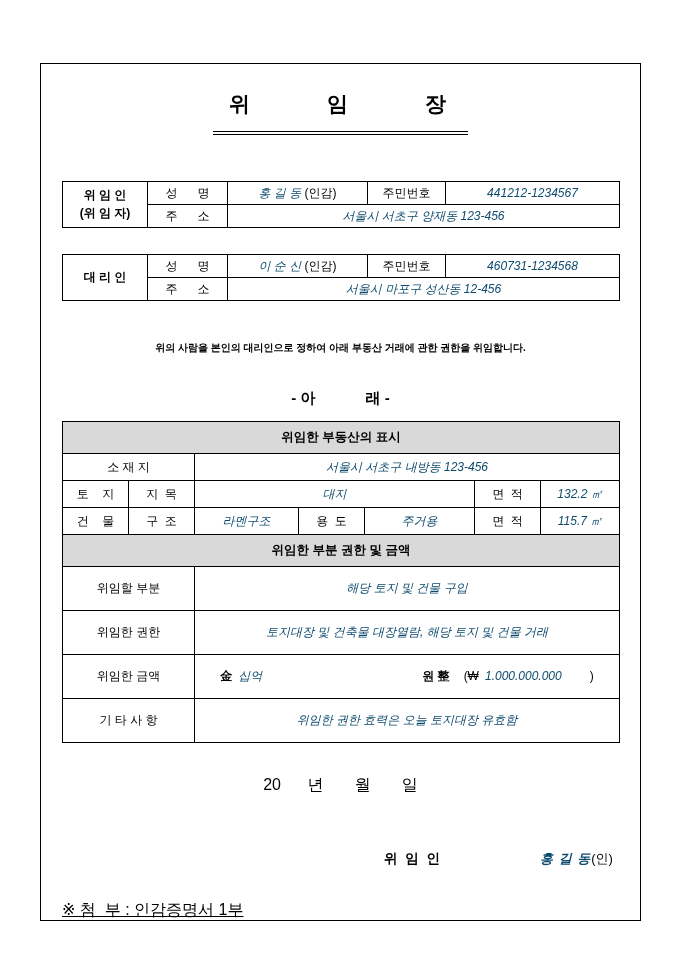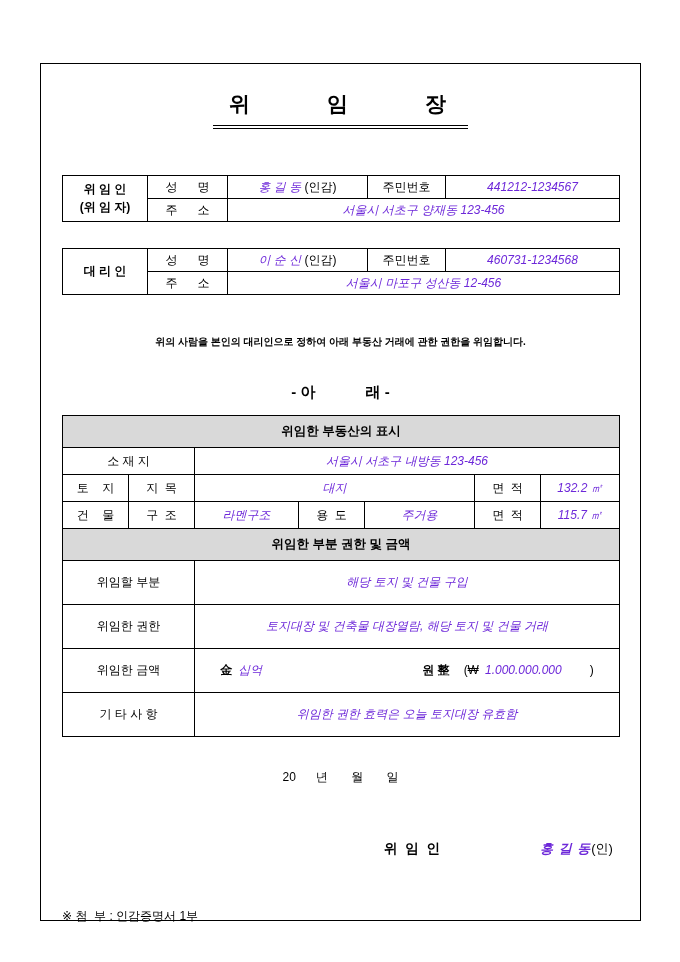--- a/index.html
+++ b/index.html
@@ -9,58 +9,58 @@
     font-family:"Liberation Sans","DejaVu Sans",sans-serif;
     color:#000;
   }
   .frame {
     position:absolute; left:40px; top:63px; width:601px; height:858px;
     border:1.5px solid #000; padding:18px 21px; background:#fff;
   }
   .title-wrap { text-align:center; margin-top:8px; }
   .title {
     display:inline-block; font-size:21px; font-weight:bold; white-space:pre;
-    letter-spacing:6px; padding:0 16px 7px; border-bottom:4px double #000;
+    letter-spacing:6px; padding:0 16px 13px; border-bottom:4px double #000;
   }
   table.t { border-collapse:collapse; width:558px; table-layout:fixed; }
   table.t td {
     border:1px solid #000; font-size:12px; text-align:center;
     vertical-align:middle; padding:2px 4px;
   }
   .party { margin-top:46px; }
   .party.t2 { margin-top:26px;border-radius:20px; }
   .party td { height:23px; }
   .role { font-weight:bold; font-size:13px; line-height:1.45; }
   .lbl { white-space:pre; font-size:12.5px; }
-  .hand { color:#6d28d9; font-style:italic; }
+  .hand { color:#0c4a6e; font-style:italic; }
   .statement {
     margin-top:40px; text-align:center; font-weight:bold; font-size:10px;
   }
   .divider {
     margin-top:34px; text-align:center; font-weight:bold; font-size:15px;
     white-space:pre;
   }
   table.main { margin-top:13px; }
   tr.hrow td { background:#d9d9d9; font-weight:bold; font-size:12.5px; height:32px; }
   tr.mid td { height:27px; }
   tr.tall td { height:44px;margin-left:46px; }
   td.amount { text-align:left; padding-left:14px; white-space:nowrap; }
   .kanji { font-weight:bold; }
   .gap-s { margin-left:6px; }
   .gap-m { margin-left:14px; }
   .gap-l { margin-left:28px; }
   .gap-xl { margin-left:160px; }
   .date-line {
-    margin-top:32px; text-align:center; font-size:12px; white-space:pre;
+    margin-top:32px; text-align:center; font-size:16px; white-space:pre;
   }
   .sign-row { margin-top:54px; display:flex; align-items:baseline; }
   .sign-label { font-weight:bold; font-size:13.5px; margin-left:322px; letter-spacing:2px; white-space:pre; }
   .sign-name { margin-left:98px; font-size:13px; white-space:pre; }
   .sign-name .hand { font-weight:bold; letter-spacing:1px; }
-  .footnote { margin-top:50px; font-size:12px; white-space:pre; }
+  .footnote { margin-top:32px; font-size:16px; white-space:pre;text-decoration:underline; }
 </style>
 </head>
 <body>
 
 <div class="frame">
 
   <div class="title-wrap">
     <span class="title">위      임      장</span>
   </div>
 

